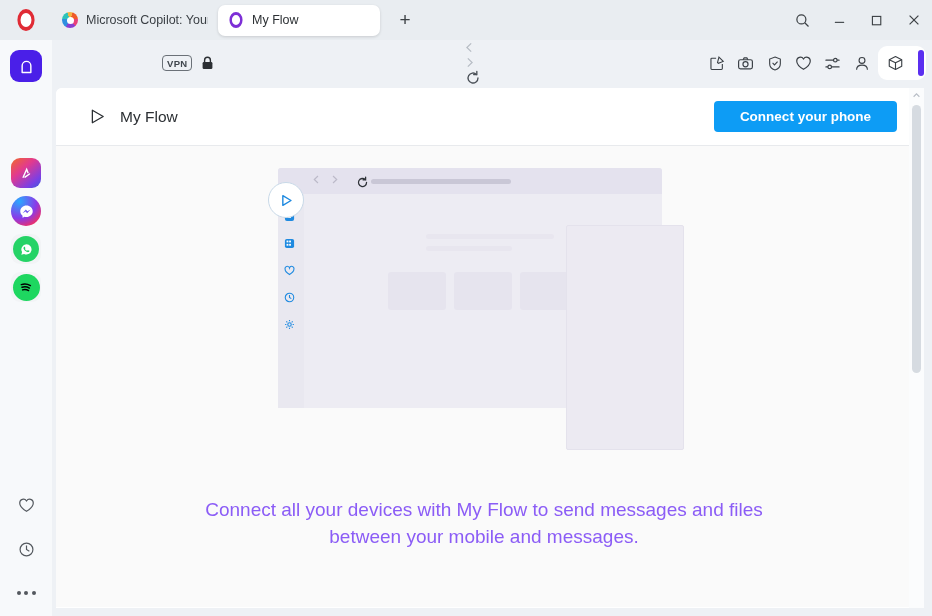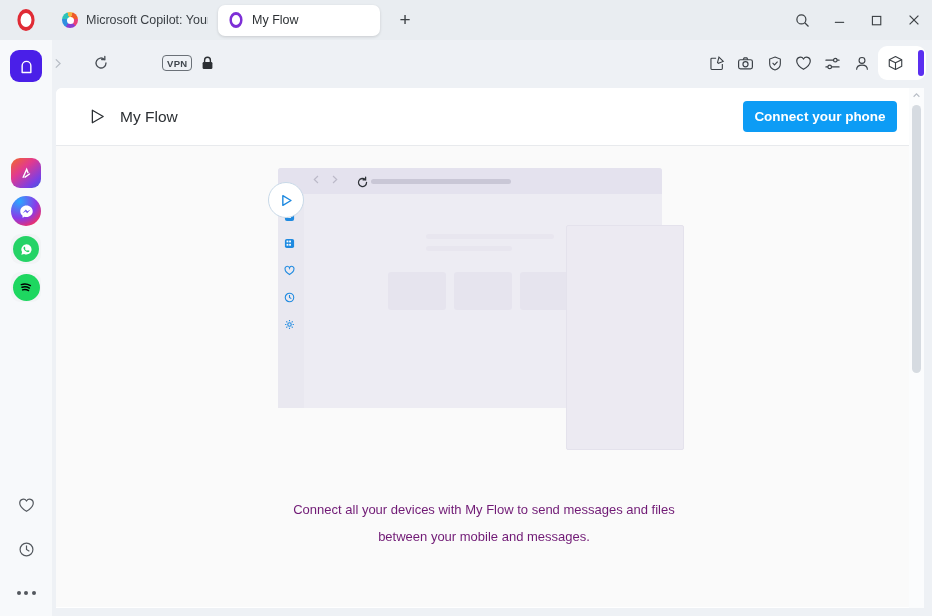--- a/index.html
+++ b/index.html
@@ -84,21 +84,21 @@
     width: 37px; height: 40px;
     display: flex; align-items: center; justify-content: center;
     color: #3c4145;
   }
 
   
   .addressbar {
     position: absolute; left: 0; top: 40px;
     width: 932px; height: 46px;
     background: #eef1f5;
-    display: flex; align-items: center;
+    display: flex; align-items: center; flex-direction: column;
   }
   .nav-btn {
     width: 30px; height: 30px; margin-left: 6px;
     display: flex; align-items: center; justify-content: center;
     color: #b6bcc4;
   }
   .nav-btn.reload { color: #4a5057; margin-left: 14px; }
   .urlfield {
     position: absolute; left: 162px; top: 8px;
     width: 530px; height: 30px;
@@ -206,21 +206,21 @@
     display: flex; align-items: center;
     background: #ffffff;
   }
   .ph-icon { margin-left: 32px; display: flex; align-items: center; color: #2b2f33; }
   .ph-title {
     margin-left: 13px;
     font-size: 15.5px; color: #2b2f33;
   }
   .connect-btn {
     position: absolute; right: 19px; top: 13px;
-    width: 154px; height: 31px;
+    width: 183px; height: 31px;
     background: #0d9cf5; color: #ffffff;
     border: none; border-radius: 4px;
     font-family: "Liberation Sans", sans-serif;
     font-size: 13.5px; font-weight: bold;
     cursor: pointer;
   }
   .page-body {
     position: relative;
     height: 461px;
     background: #fafafa;
@@ -281,22 +281,22 @@
     position: absolute; left: 288px; top: 57px;
     width: 118px; height: 225px;
     background: #eceaf2;
     border: 1px solid #e4e2ec;
     border-radius: 2px;
   }
 
   .caption {
     position: absolute; left: 0; right: 4px; top: 350px;
     text-align: center;
-    font-size: 13px; line-height: 27px;
-    color: #701a75;
+    font-size: 19px; line-height: 27px;
+    color: #8b5cf6;
   }
   .caption span { display: block; }
 
   
   .scrollbar {
     position: absolute; right: 8px; top: 88px;
     width: 15px; height: 520px;
     background: #fbfcfd;
   }
   .sb-up {

